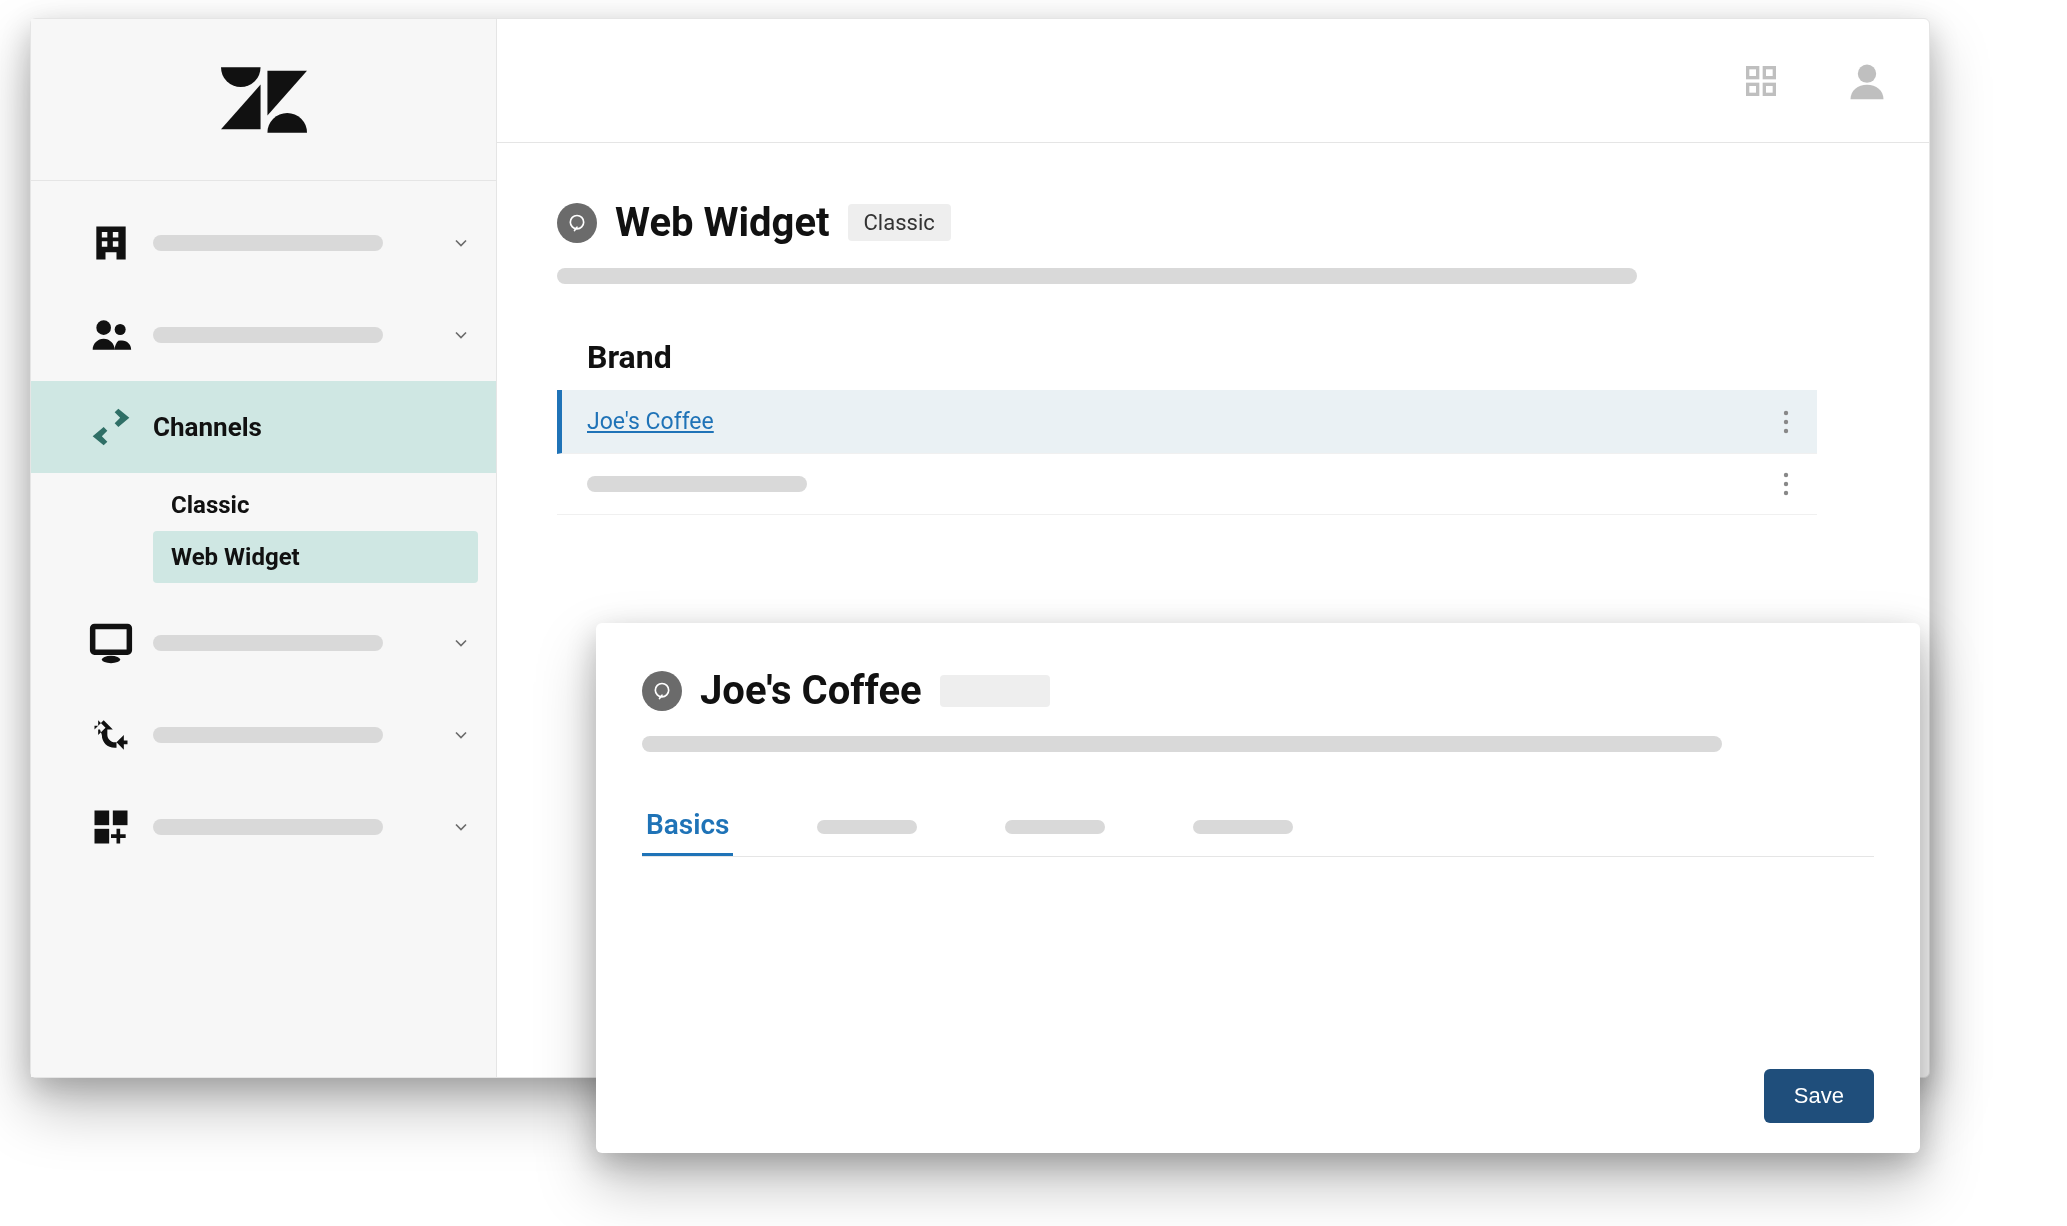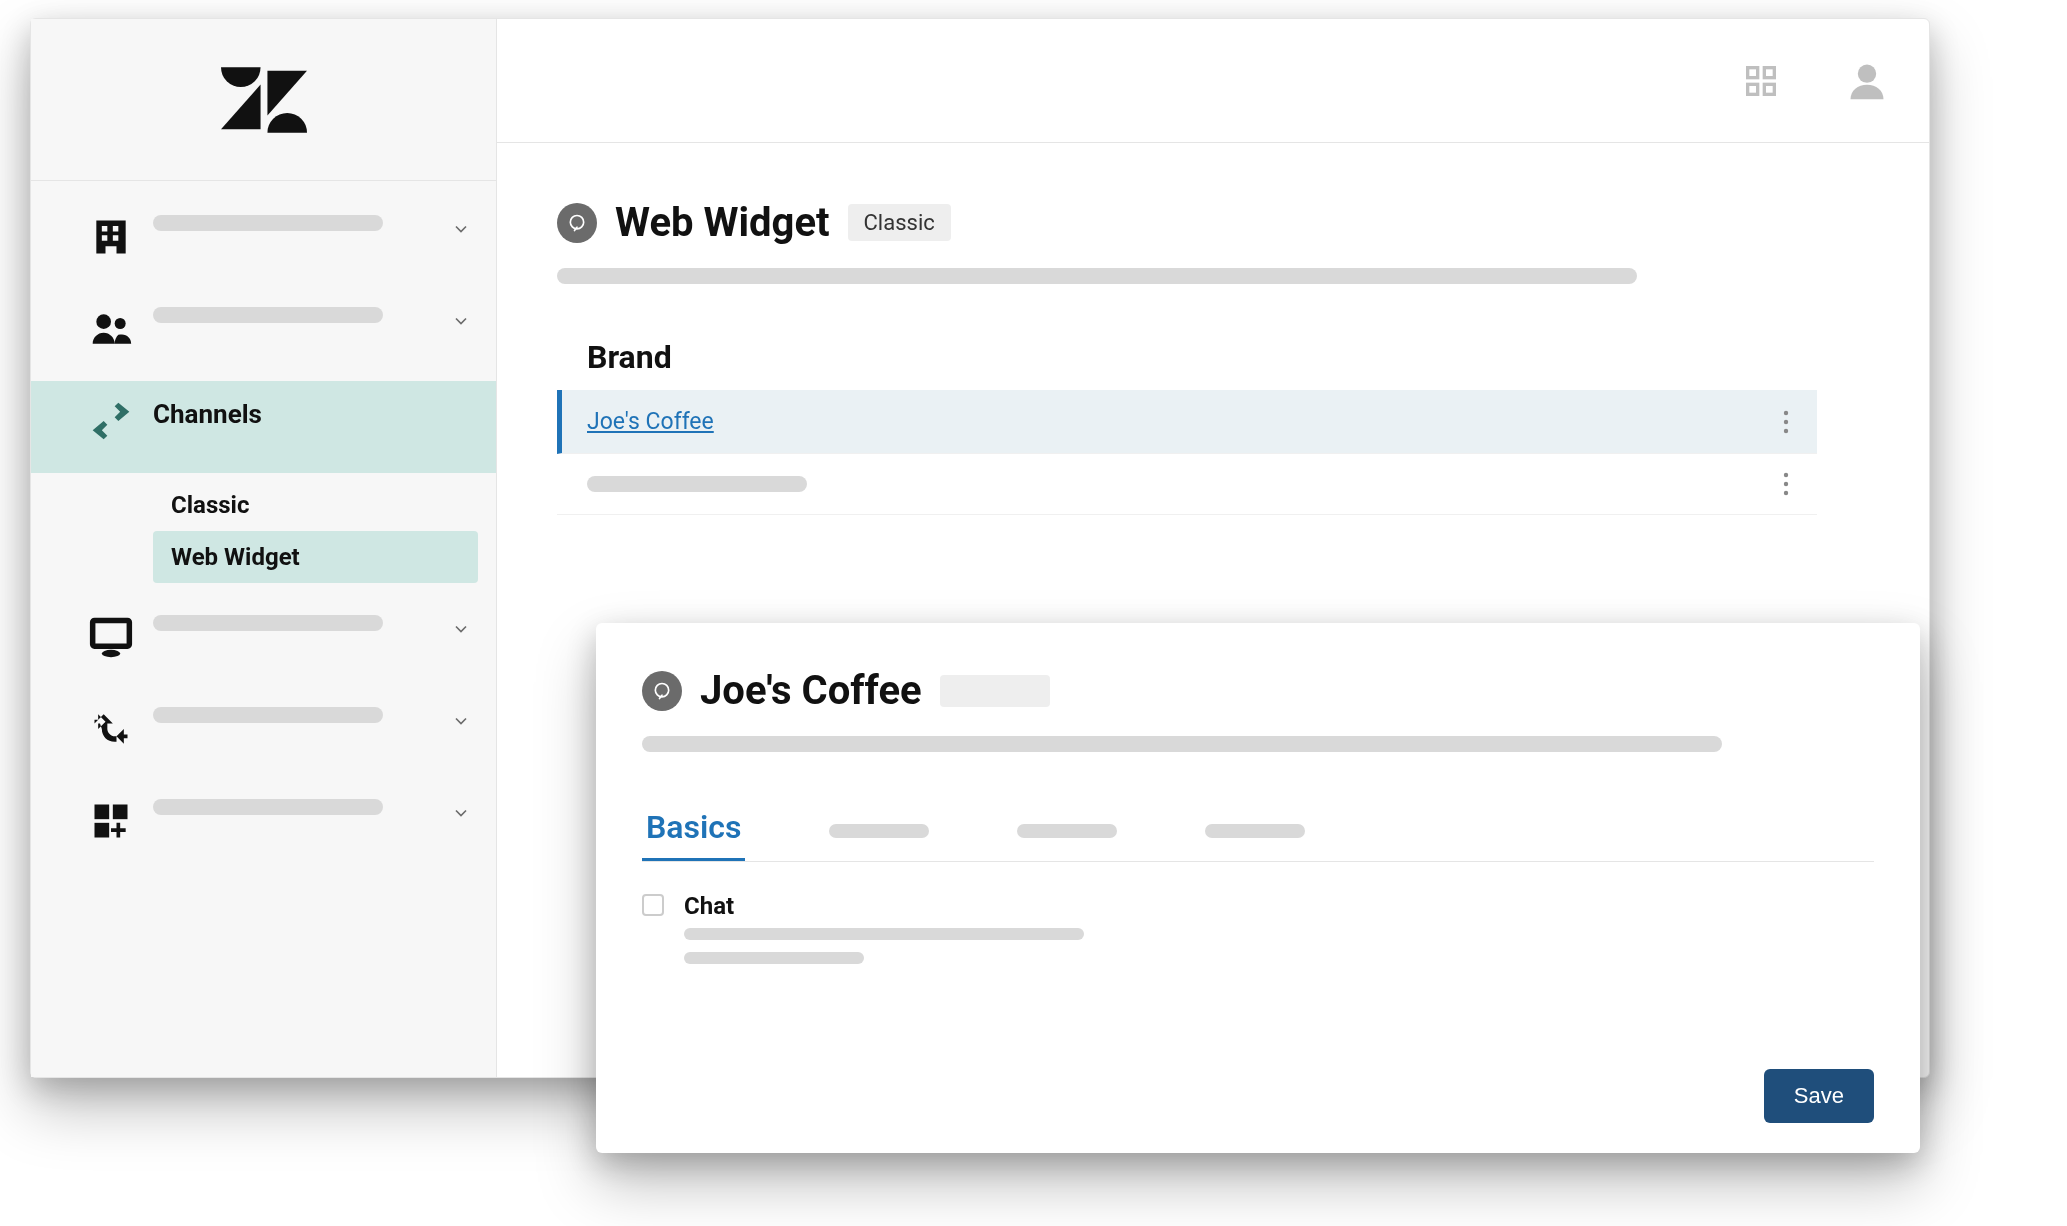--- a/index.html
+++ b/index.html
@@ -38,21 +38,21 @@
     display: flex;
     align-items: center;
     justify-content: center;
     border-bottom: 1px solid #e5e5e5;
   }
   .sidebar-logo svg { width: 86px; height: 66px; }
 
   .nav { padding-top: 16px; }
   .nav-item {
     display: flex;
-    align-items: flex-start;
+    align-items: center;
     gap: 20px;
     padding: 18px 21px 18px 58px;
     position: relative;
     min-height: 92px;
   }
   .nav-icon {
     width: 44px; height: 44px;
     display: flex; align-items: center; justify-content: center;
     color: #111;
   }
@@ -198,21 +198,21 @@
   .detail-desc-ph {
     height: 16px; background: #d9d9d9; border-radius: 8px; margin-bottom: 44px;
   }
 
   .tabs {
     display: flex; gap: 80px;
     border-bottom: 1px solid #e5e5e5;
     align-items: flex-end;
   }
   .tab {
-    font-size: 32px; font-weight: 600; padding: 12px 4px;
+    font-size: 28px; font-weight: 600; padding: 12px 4px;
     border-bottom: 3px solid transparent;
     color: transparent;
   }
   .tab .tab-ph { display: inline-block; width: 100px; height: 14px; background: #d9d9d9; border-radius: 7px; }
   .tab.active { color: #1f73b7; border-bottom-color: #1f73b7; }
 
   .option-row {
     display: flex; align-items: flex-start; gap: 20px; padding: 30px 0 0 0;
   }
   .checkbox {
@@ -425,25 +425,17 @@
   </div>
   <div class="detail-desc-ph" style="width:1080px"></div>
 
   <div class="tabs">
     <div class="tab active">Basics</div>
     <div class="tab"><span class="tab-ph"></span></div>
     <div class="tab"><span class="tab-ph"></span></div>
     <div class="tab"><span class="tab-ph"></span></div>
   </div>
 
-  <div class="option-row">
-    <span class="checkbox"></span>
-    <div>
-      <div class="option-label">Chat</div>
-      <div class="option-ph1"></div>
-      <div class="option-ph2"></div>
-    </div>
-  </div>
 
   <div class="detail-footer">
     <button class="save-btn">Save</button>
   </div>
 </div>
 
 </body></html>

